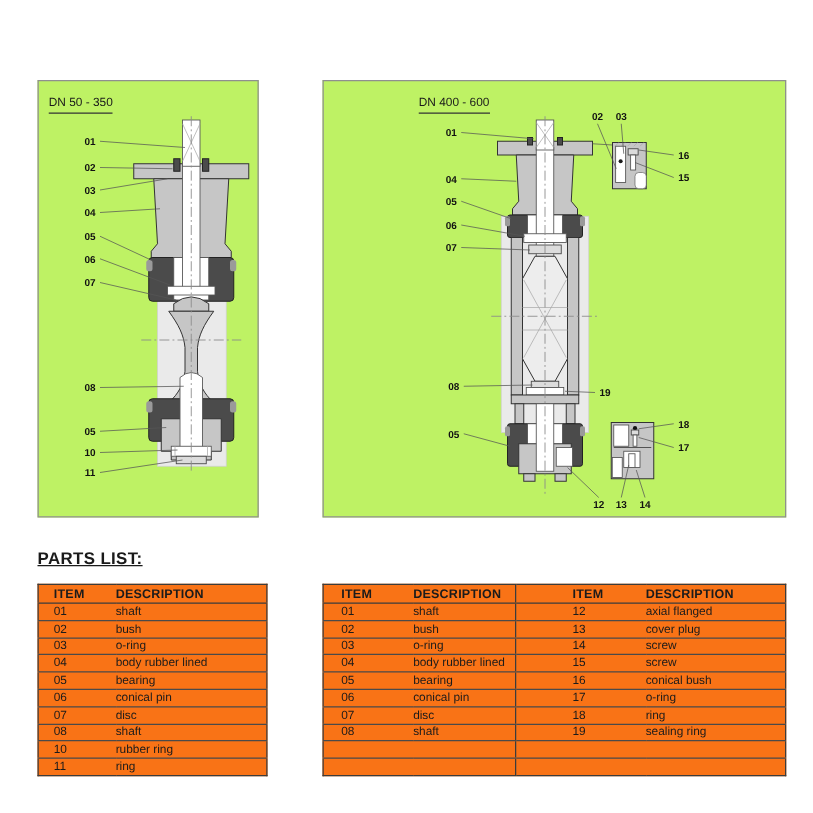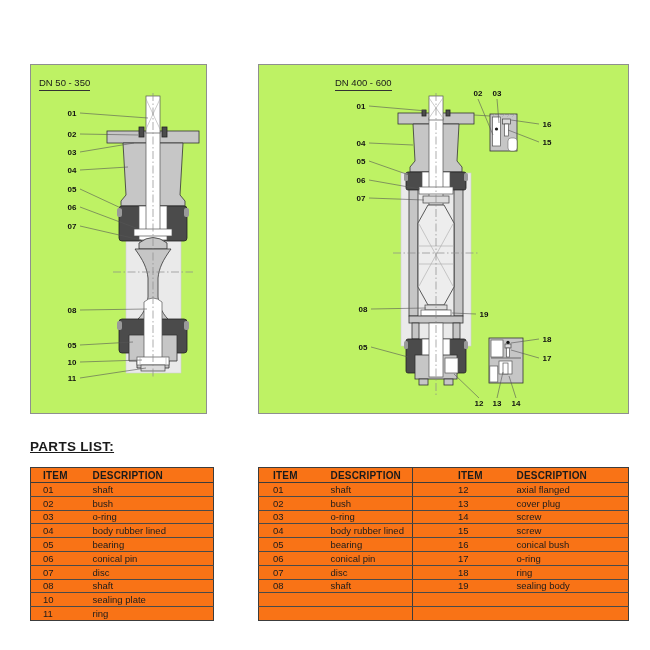--- a/index.html
+++ b/index.html
@@ -248,21 +248,21 @@
       <tr>
           <td class="pad1">07</td>
           <td>disc</td>
         </tr>
       <tr>
           <td class="pad1">08</td>
           <td>shaft</td>
         </tr>
       <tr>
           <td class="pad1">10</td>
-          <td>sealing plate</td>
+          <td>rubber ring</td>
         </tr>
       <tr>
           <td class="pad1">11</td>
           <td>ring</td>
         </tr>
     </tbody>
   </table>
 
   <table class="parts-table right">
     <colgroup>
@@ -319,21 +319,21 @@
       <tr>
           <td class="pad1">07</td>
           <td>disc</td>
           <td class="div">18</td>
           <td>ring</td>
         </tr>
       <tr>
           <td class="pad1">08</td>
           <td>shaft</td>
           <td class="div">19</td>
-          <td>sealing body</td>
+          <td>sealing ring</td>
         </tr>
       <tr>
           <td class="pad1"></td>
           <td></td>
           <td class="div"></td>
           <td></td>
         </tr>
       <tr>
           <td class="pad1"></td>
           <td></td>

